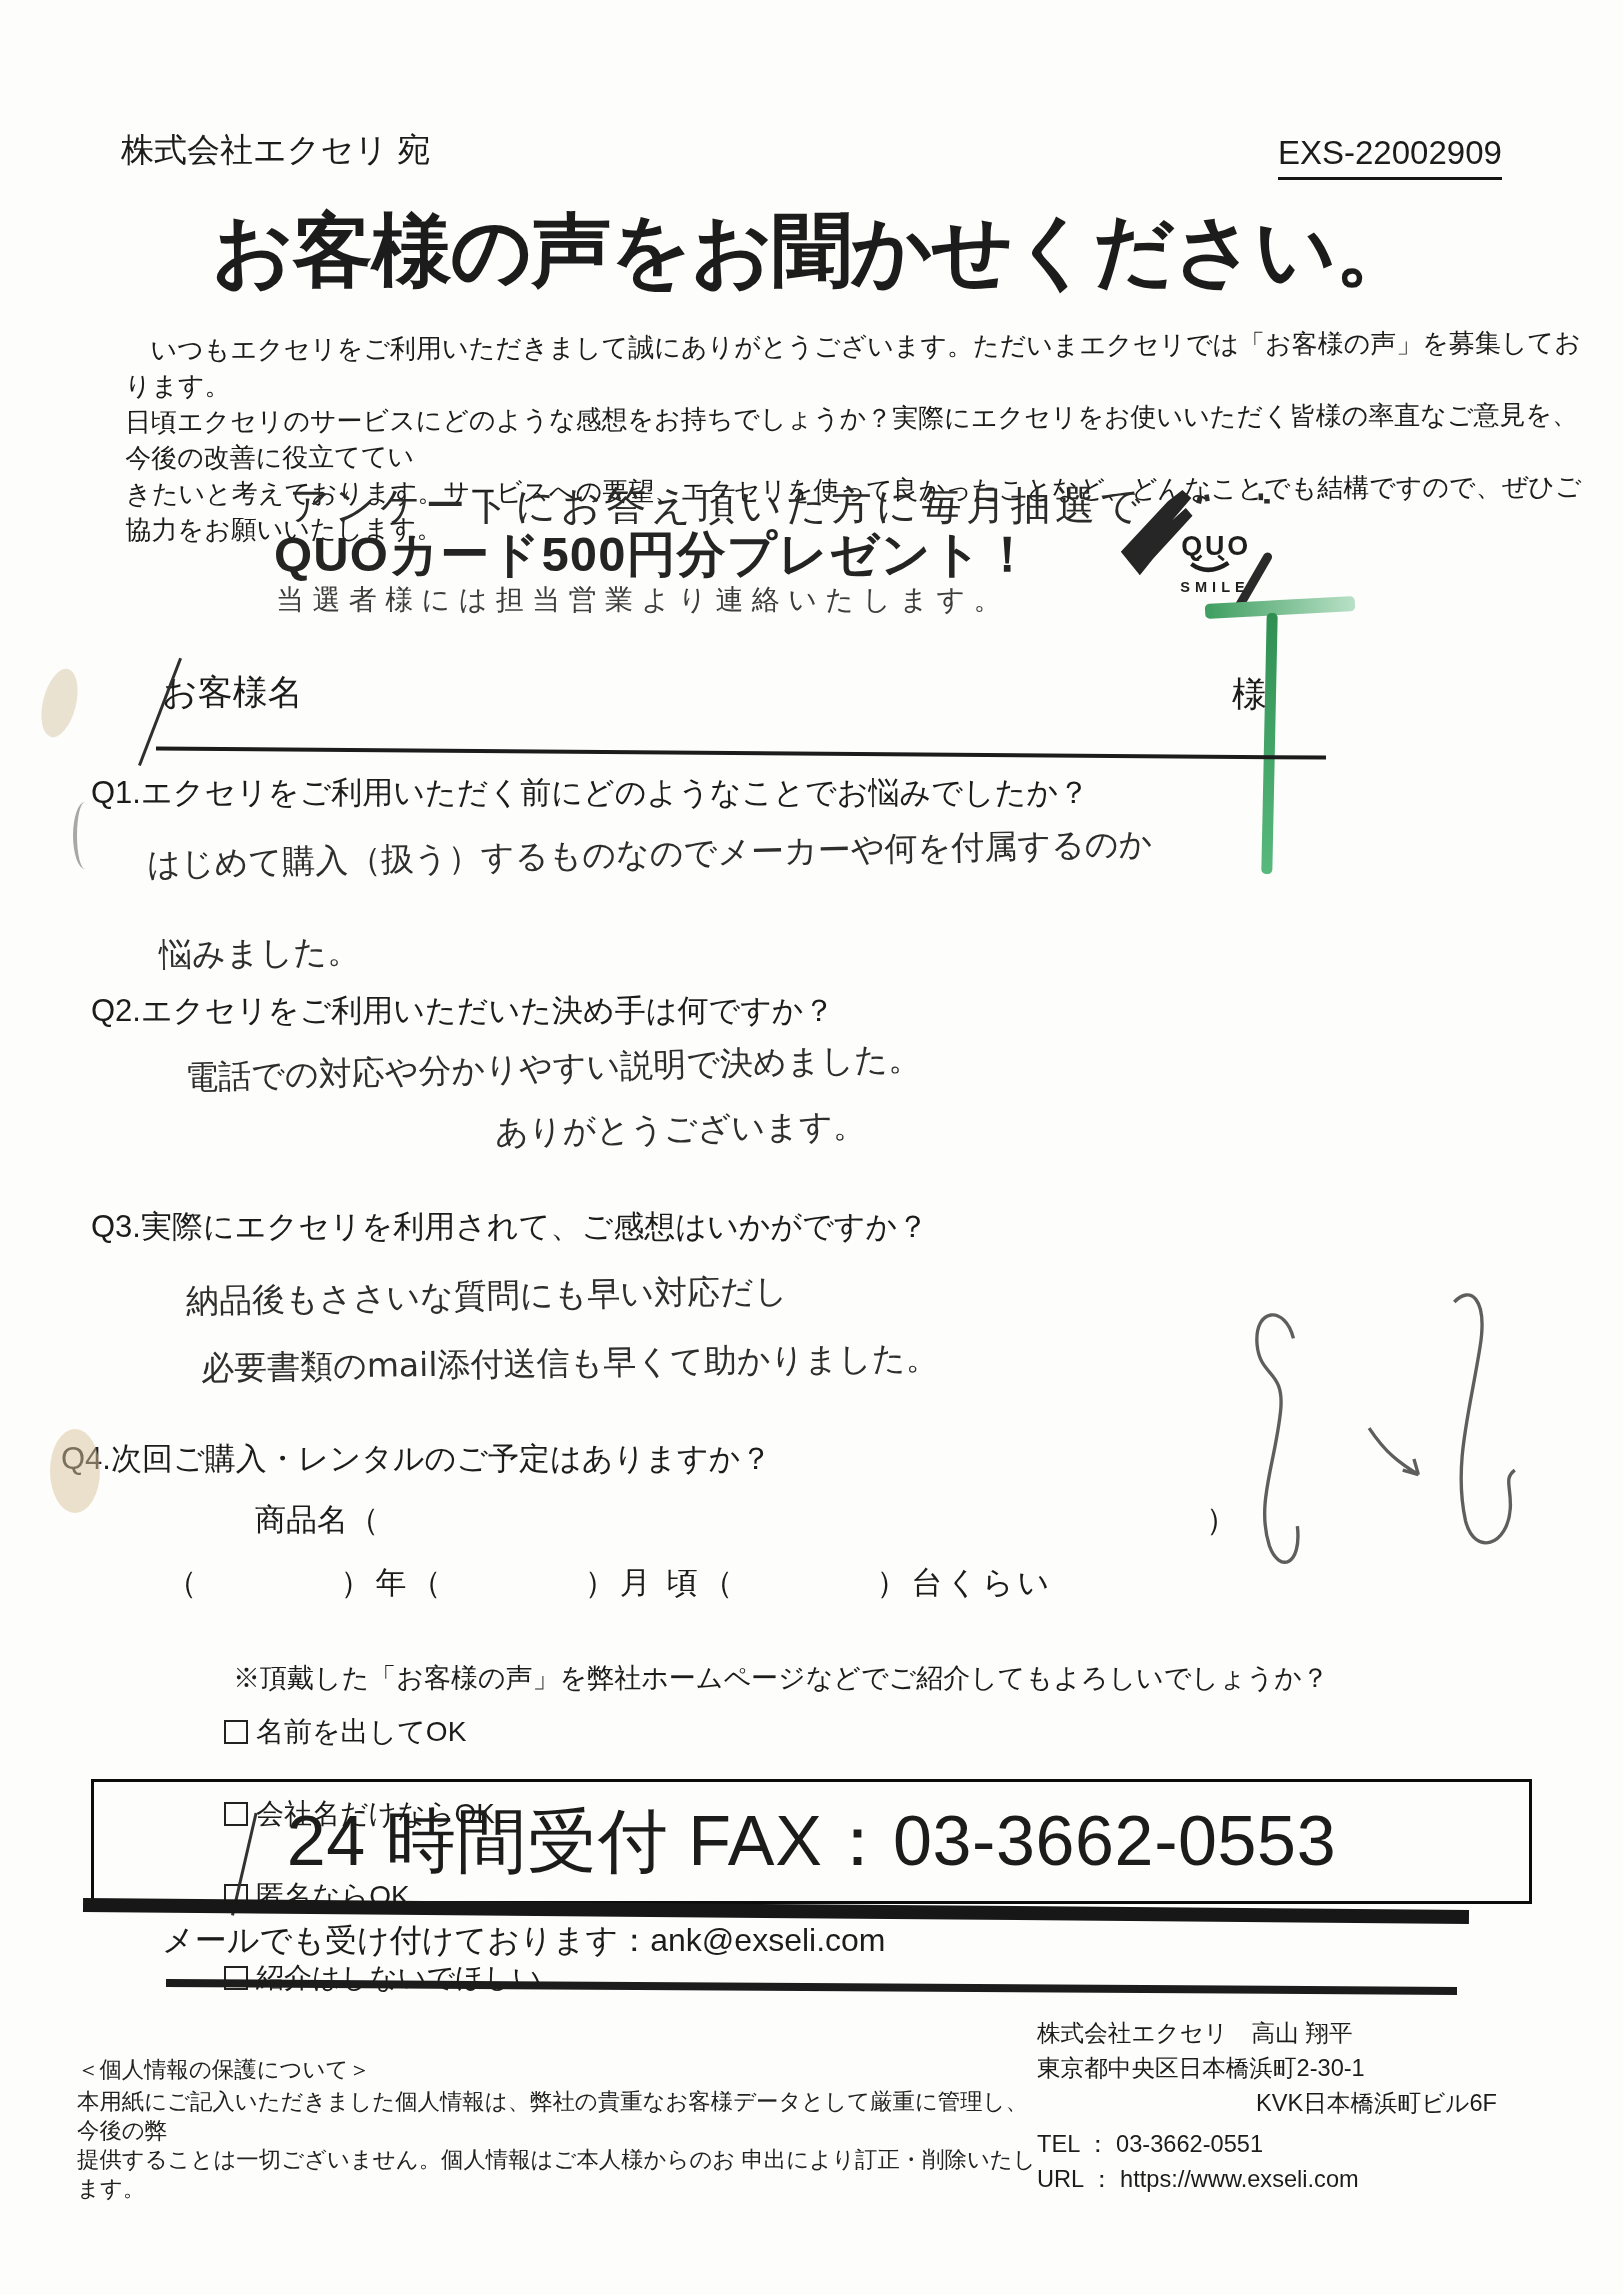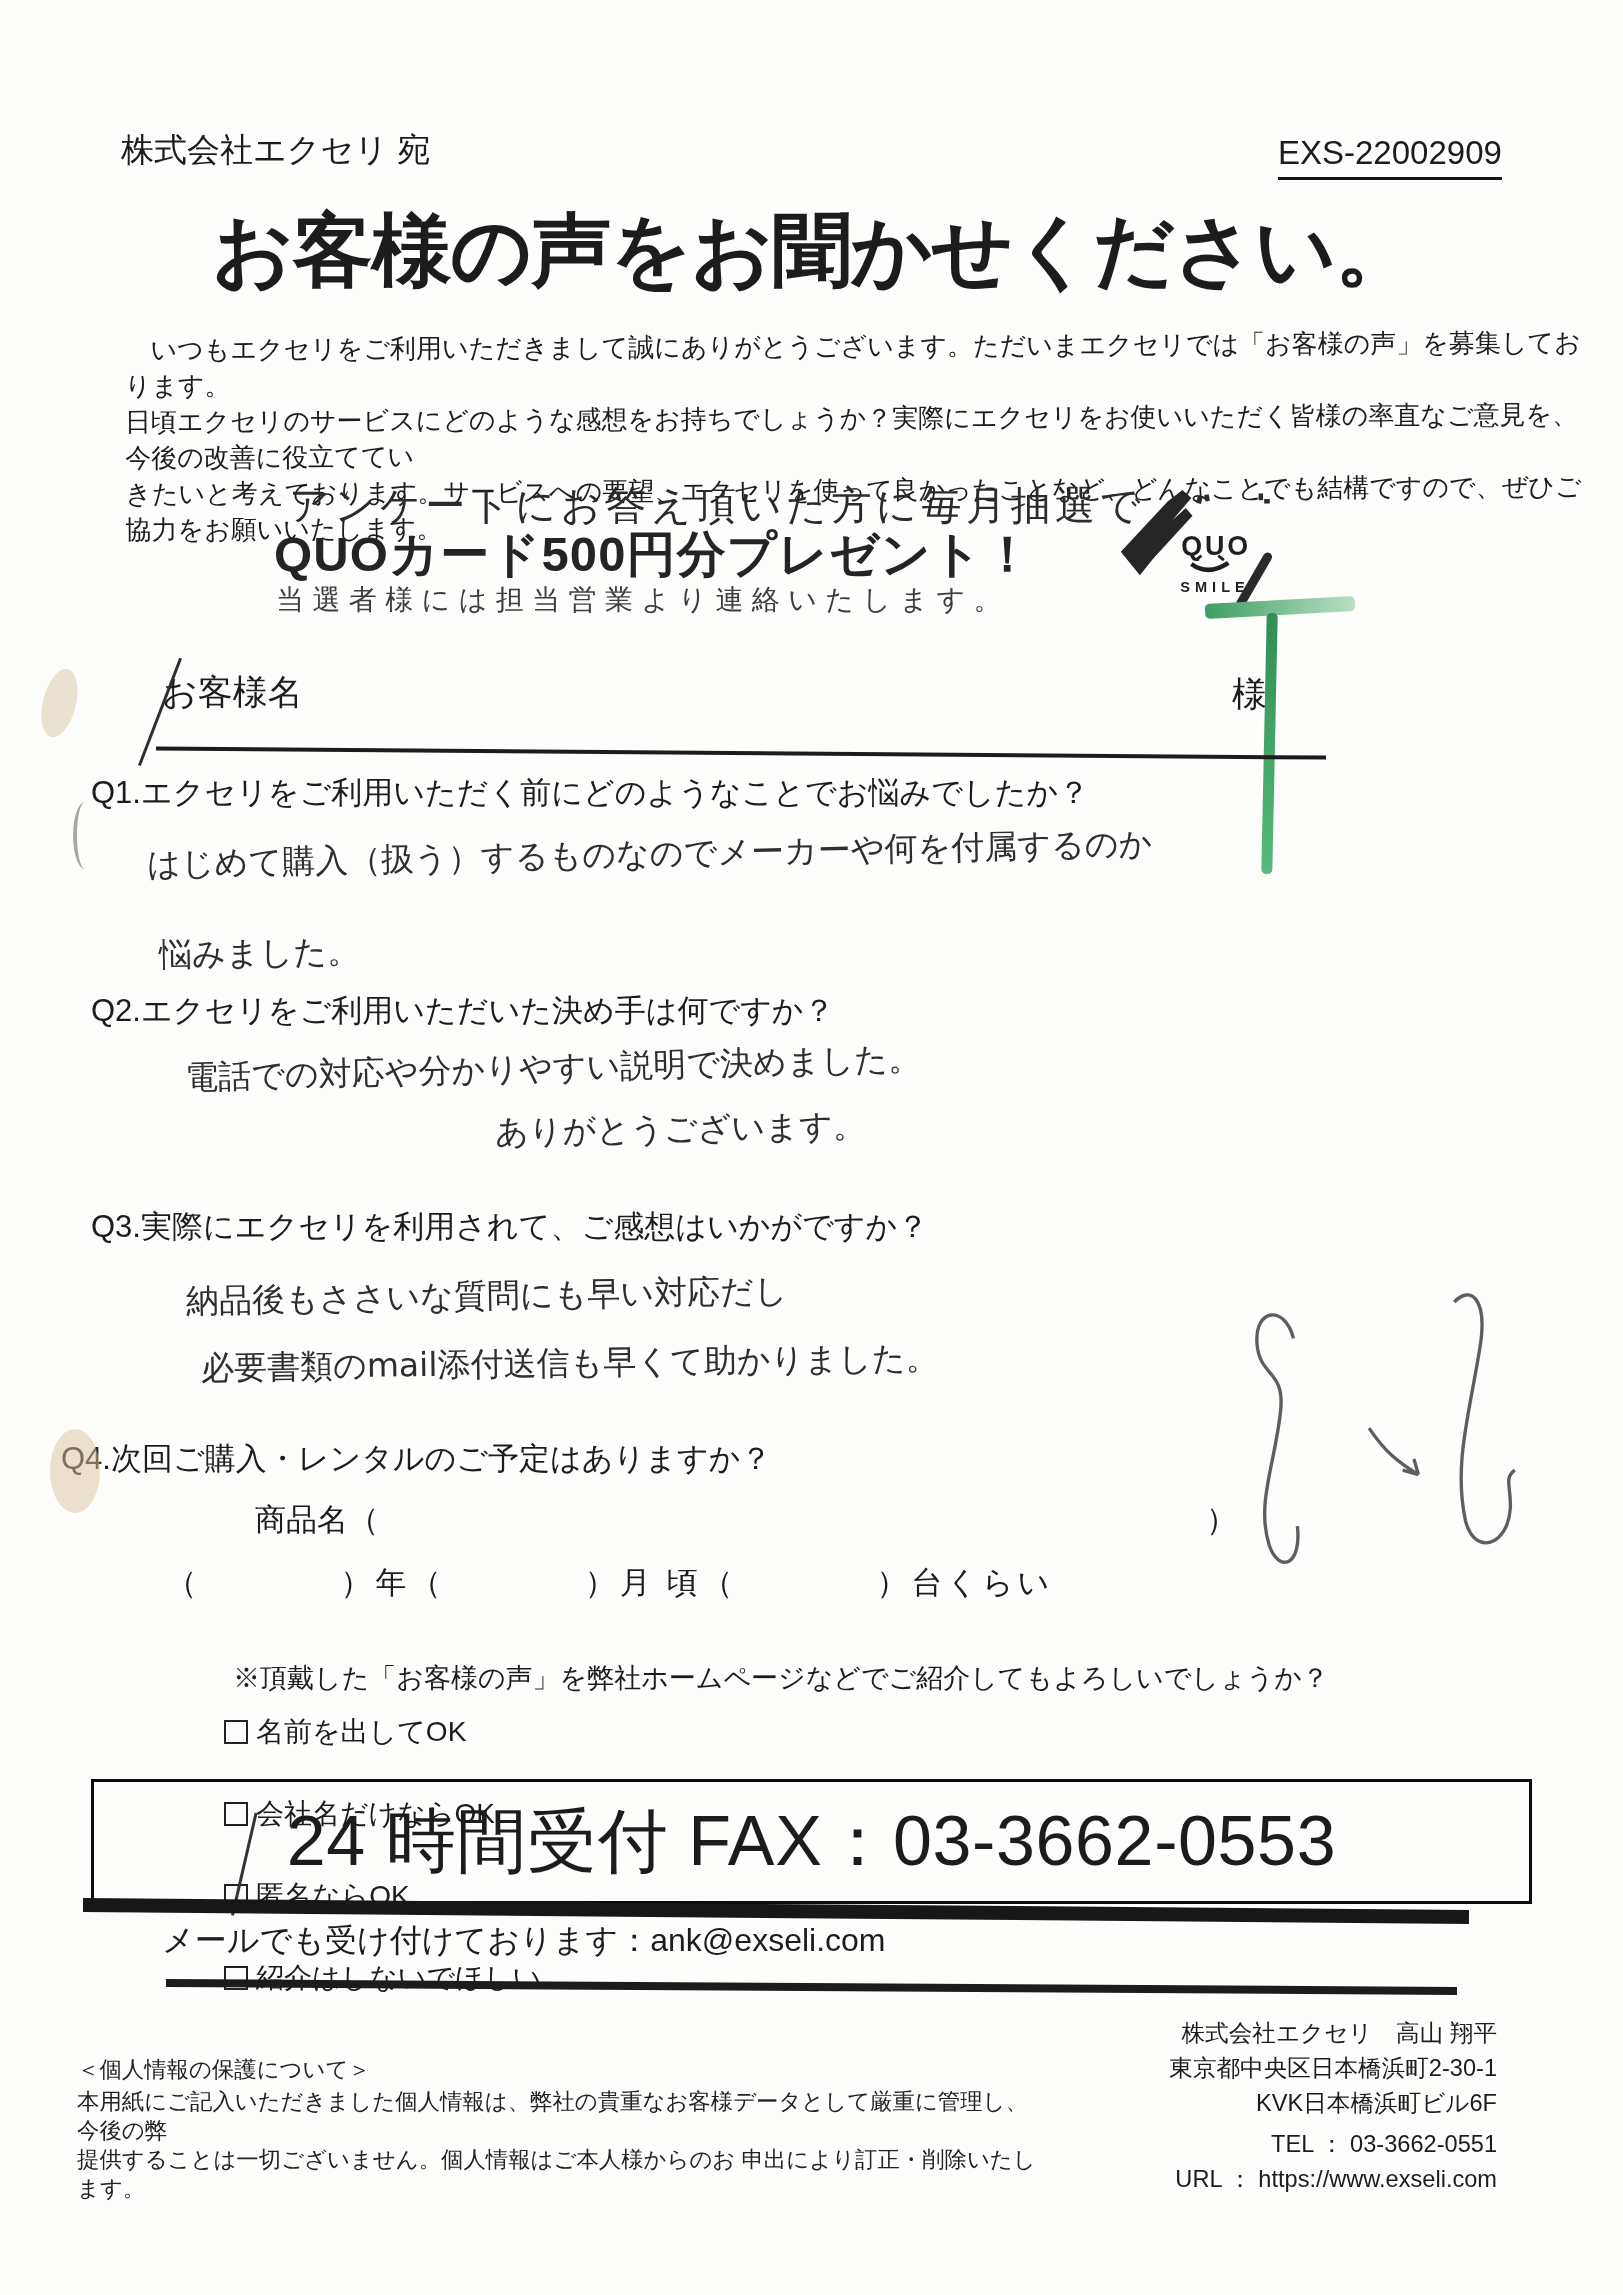--- a/index.html
+++ b/index.html
@@ -114,21 +114,21 @@
   </div>
 
   <div class="faxbox">
     <span class="print" style="font-size:70px;font-weight:500;letter-spacing:0.6px;">24 時間受付 FAX：03-3662-0553</span>
   </div>
   <div class="bar" style="left:83px;top:1904px;width:1386px;height:13.5px;transform:rotate(0.5deg);background:#171717;"></div>
 
   <div class="abs print" style="left:162px;top:1919px;font-size:32px;">メールでも受け付けております：ank@exseli.com</div>
   <div class="bar" style="left:166px;top:1983px;width:1291px;height:8.4px;transform:rotate(0.35deg);"></div>
 
-  <div class="abs print" style="left:1037px;top:2016px;font-size:23.6px;line-height:35px;text-align:right;">
+  <div class="abs print" style="left:1037px;top:2016px;font-size:23.6px;line-height:35px;">
     <div class="company-line">株式会社エクセリ　高山 翔平</div>
     <div class="company-line">東京都中央区日本橋浜町2-30-1</div>
     <div class="company-line" style="padding-left:219px;">KVK日本橋浜町ビル6F</div>
     <div class="company-line" style="margin-top:5.6px;">TEL ：  03-3662-0551</div>
     <div class="company-line">URL ：  https://www.exseli.com</div>
   </div>
 
   <div class="abs" style="left:77px;top:2055px;width:971px;font-size:22.4px;line-height:29px;white-space:normal;color:#222;">
     <div style="font-size:22.4px;margin-bottom:3.4px;">＜個人情報の保護について＞</div>
     <div>本用紙にご記入いただきました個人情報は、弊社の貴重なお客様データとして厳重に管理し、今後の弊</div>

